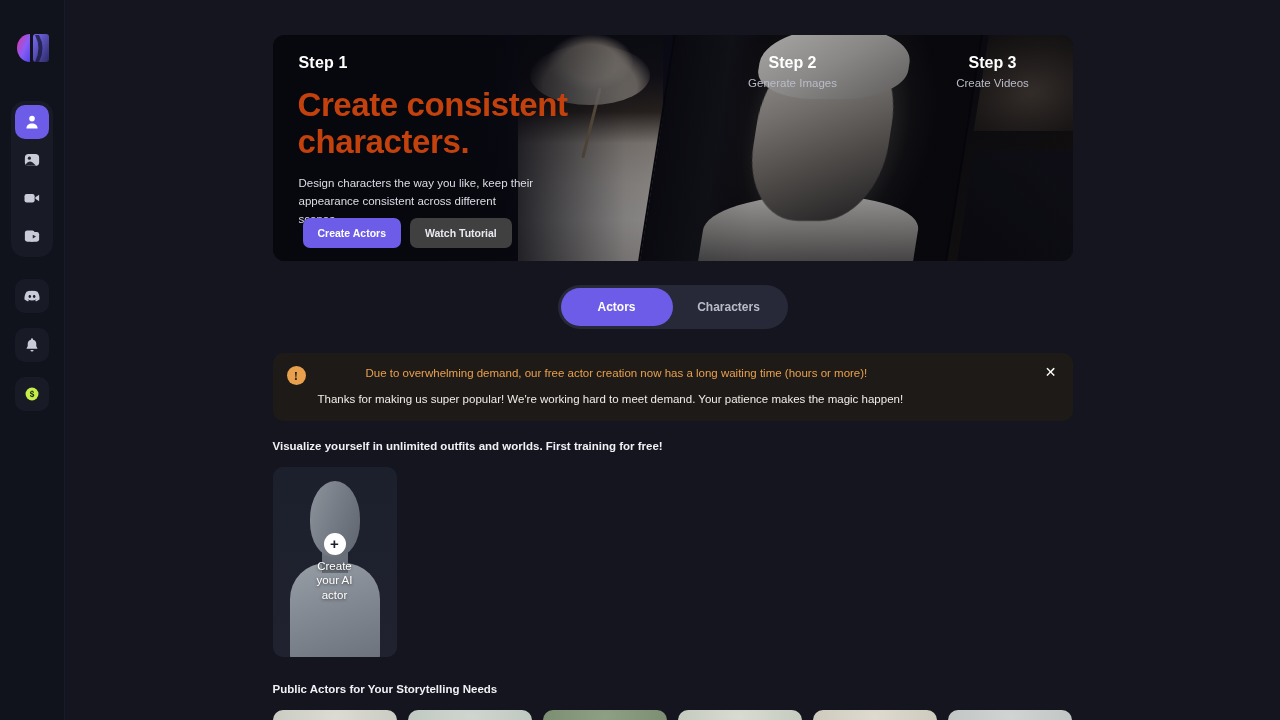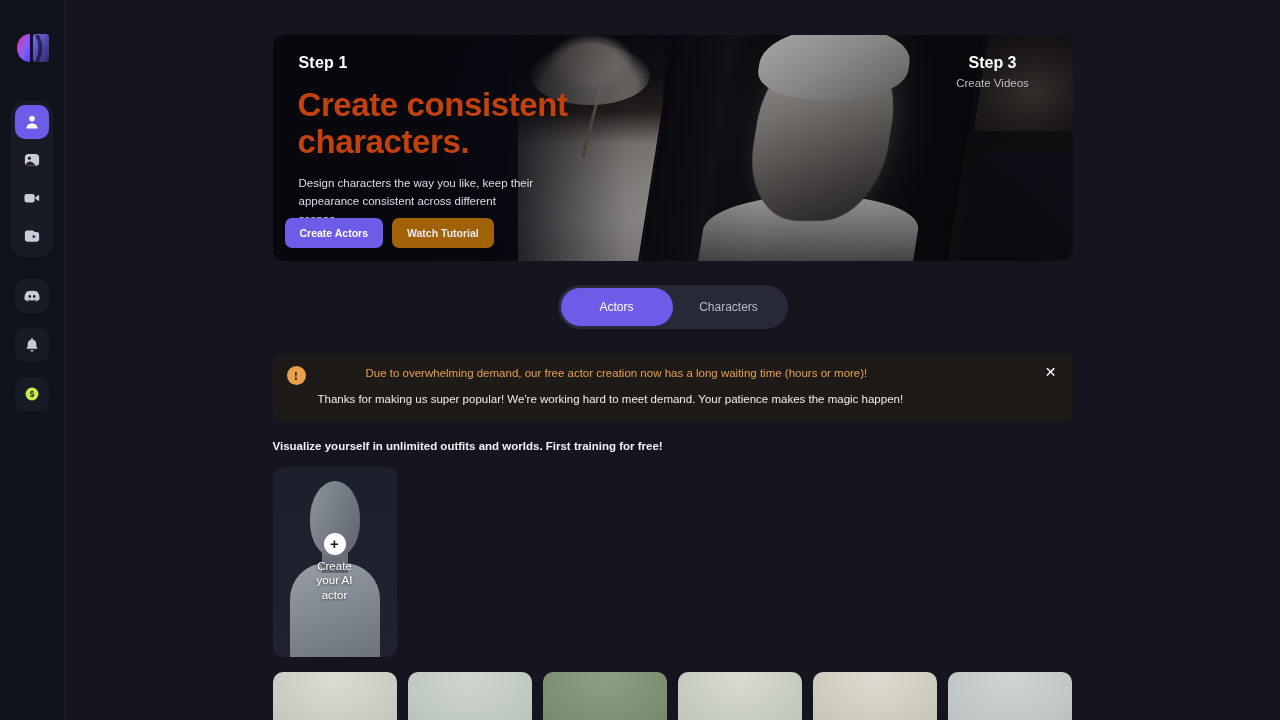--- a/index.html
+++ b/index.html
@@ -153,47 +153,47 @@
   }
   .hero-title {
     position:absolute; left: 25px; top: 52px; width: 300px;
     font-size: 33px; line-height: 1.12; font-weight: 700; color: #c2410c;
     letter-spacing: -.4px;
   }
   .hero-sub {
     position:absolute; left: 26px; top: 140px; width: 240px;
     font-size: 11.5px; line-height: 1.55; color: #dcdee6;
   }
-  .hero-btns { position:absolute; left: 12px; top: 183px; display:flex; gap: 9px; align-items: flex-end; }
+  .hero-btns { position:absolute; left: 30px; top: 183px; display:flex; gap: 9px; align-items: flex-end; }
   .btn {
     border: none; border-radius: 7px; cursor: pointer;
     font-family: "Liberation Sans", sans-serif;
     font-size: 10.5px; font-weight: 600;
     padding: 0 15px; height: 30px;
     display:flex; align-items:center; justify-content:center;
   }
   .btn-primary { background:#6c5ce7; color:#fff; }
-  .btn-secondary { background:#a16207; color:#e9eaf0; }
+  .btn-secondary { background:#404040; color:#e9eaf0; }
 
   .step-block { position:absolute; text-align:center; }
   .step-block .st { font-size:16px; font-weight:700; color:#fff; }
   .step-block .sd { font-size:11.5px; color:#b9bcc8; margin-top:5px; }
   .step2 { left: 440px; top: 19px; width: 160px; }
   .step3 { left: 640px; top: 19px; width: 160px; }
 
   
   .seg-wrap { display:flex; justify-content:center; margin-top: 24px; }
   .seg {
     background:#272938; border-radius: 22px; padding: 3px;
     display:flex; gap: 0;
   }
   .seg button {
     border:none; cursor:pointer; border-radius: 19px;
     font-family:"Liberation Sans", sans-serif;
-    font-size: 12px; font-weight: 400;
+    font-size: 12px; font-weight: 700;
     height: 38px; width: 112px;
     background: transparent; color:#b9bcc8;
   }
   .seg button.active { background:#6c5ce7; color:#fff; }
 
   
   .alert {
     width: 800px; margin: 24px auto 0;
     background:#1e1a17; border-radius: 10px;
     min-height: 55px;
@@ -378,20 +378,24 @@
 
         <div class="hero-inner">
           <div class="step1-label">Step 1</div>
           <h1 class="hero-title">Create consistent characters.</h1>
           <p class="hero-sub">Design characters the way you like, keep their appearance consistent across different scenes.</p>
           <div class="hero-btns">
             <button class="btn btn-primary">Create Actors</button>
             <button class="btn btn-secondary">Watch Tutorial</button>
           </div>
 
+          <div class="step-block step2">
+            <div class="st">Step 2</div>
+            <div class="sd">Generate Images</div>
+          </div>
           <div class="step-block step3">
             <div class="st">Step 3</div>
             <div class="sd">Create Videos</div>
           </div>
         </div>
       </section>
 
       <div class="seg-wrap">
         <div class="seg">
           <button class="active">Actors</button>
@@ -419,20 +423,21 @@
           </div>
           <div class="plus">+</div>
           <div class="cc-label">
             <div>Create</div>
             <div>your AI</div>
             <div>actor</div>
           </div>
         </div>
       </div>
 
+      <div class="sec-caption" style="margin-top:26px">Public Actors for Your Storytelling Needs</div>
 
       <div class="card-row">
         <div class="actor-card a1"></div>
         <div class="actor-card a2"></div>
         <div class="actor-card a3"></div>
         <div class="actor-card a4"></div>
         <div class="actor-card a5"></div>
         <div class="actor-card a6"></div>
       </div>
 

